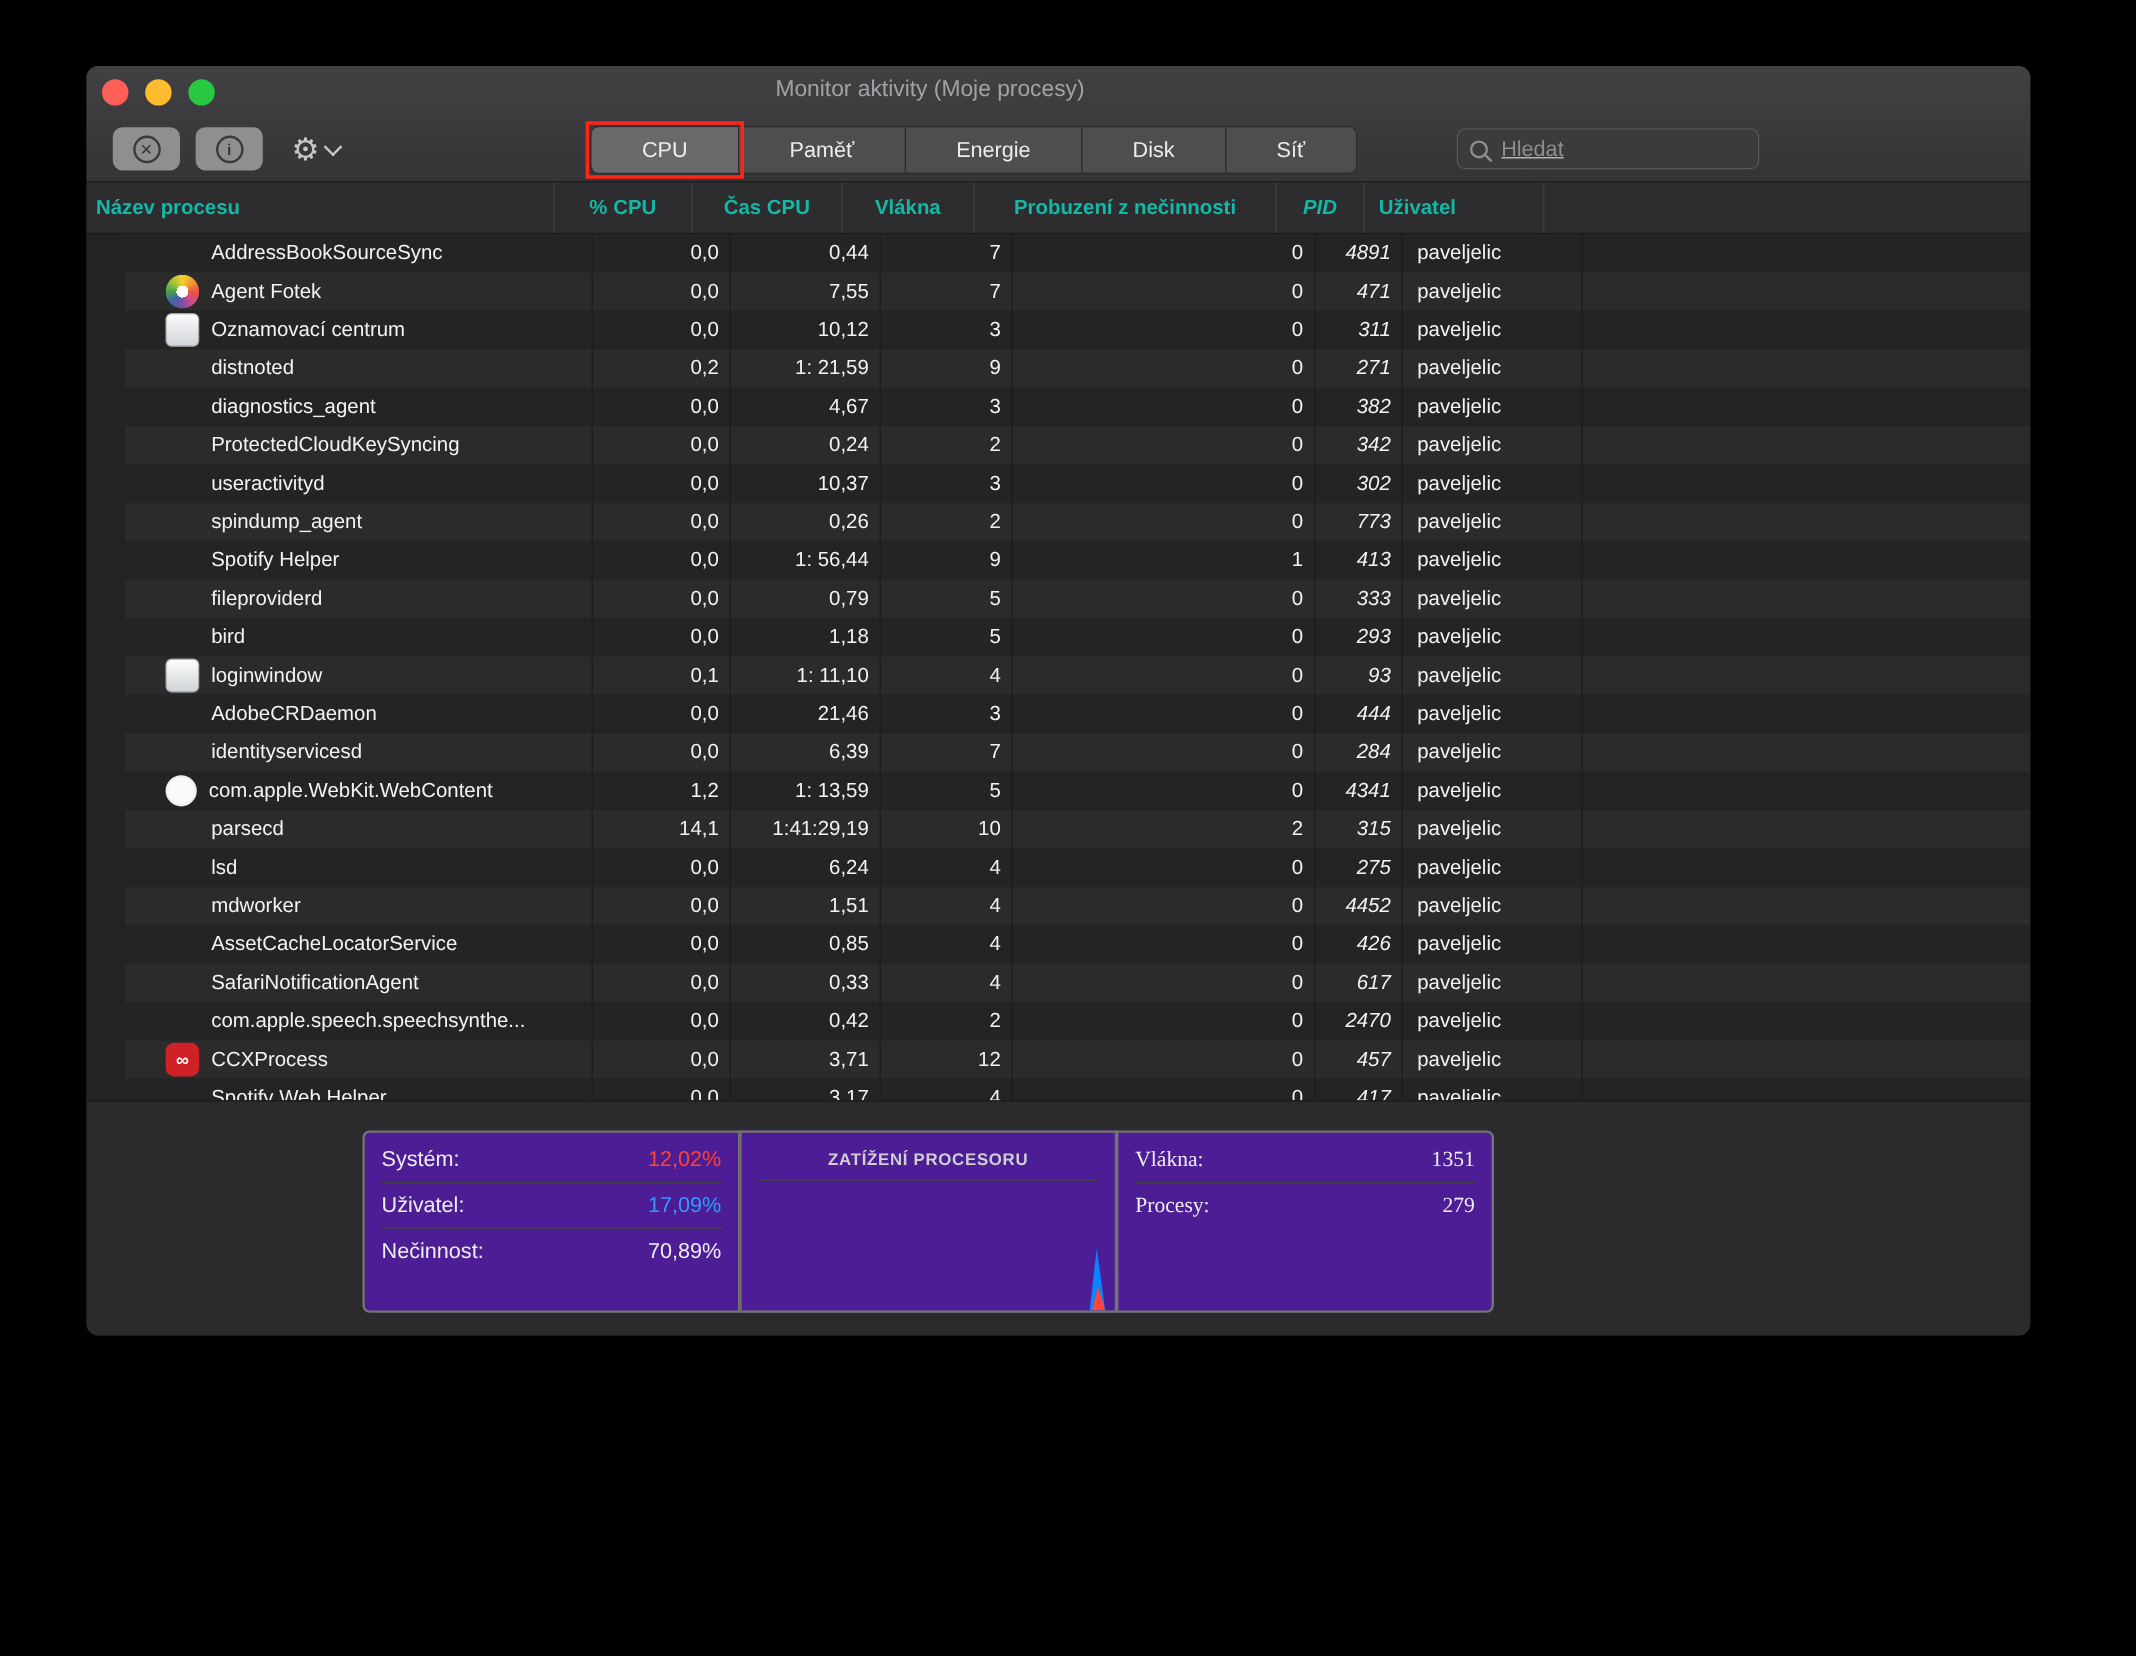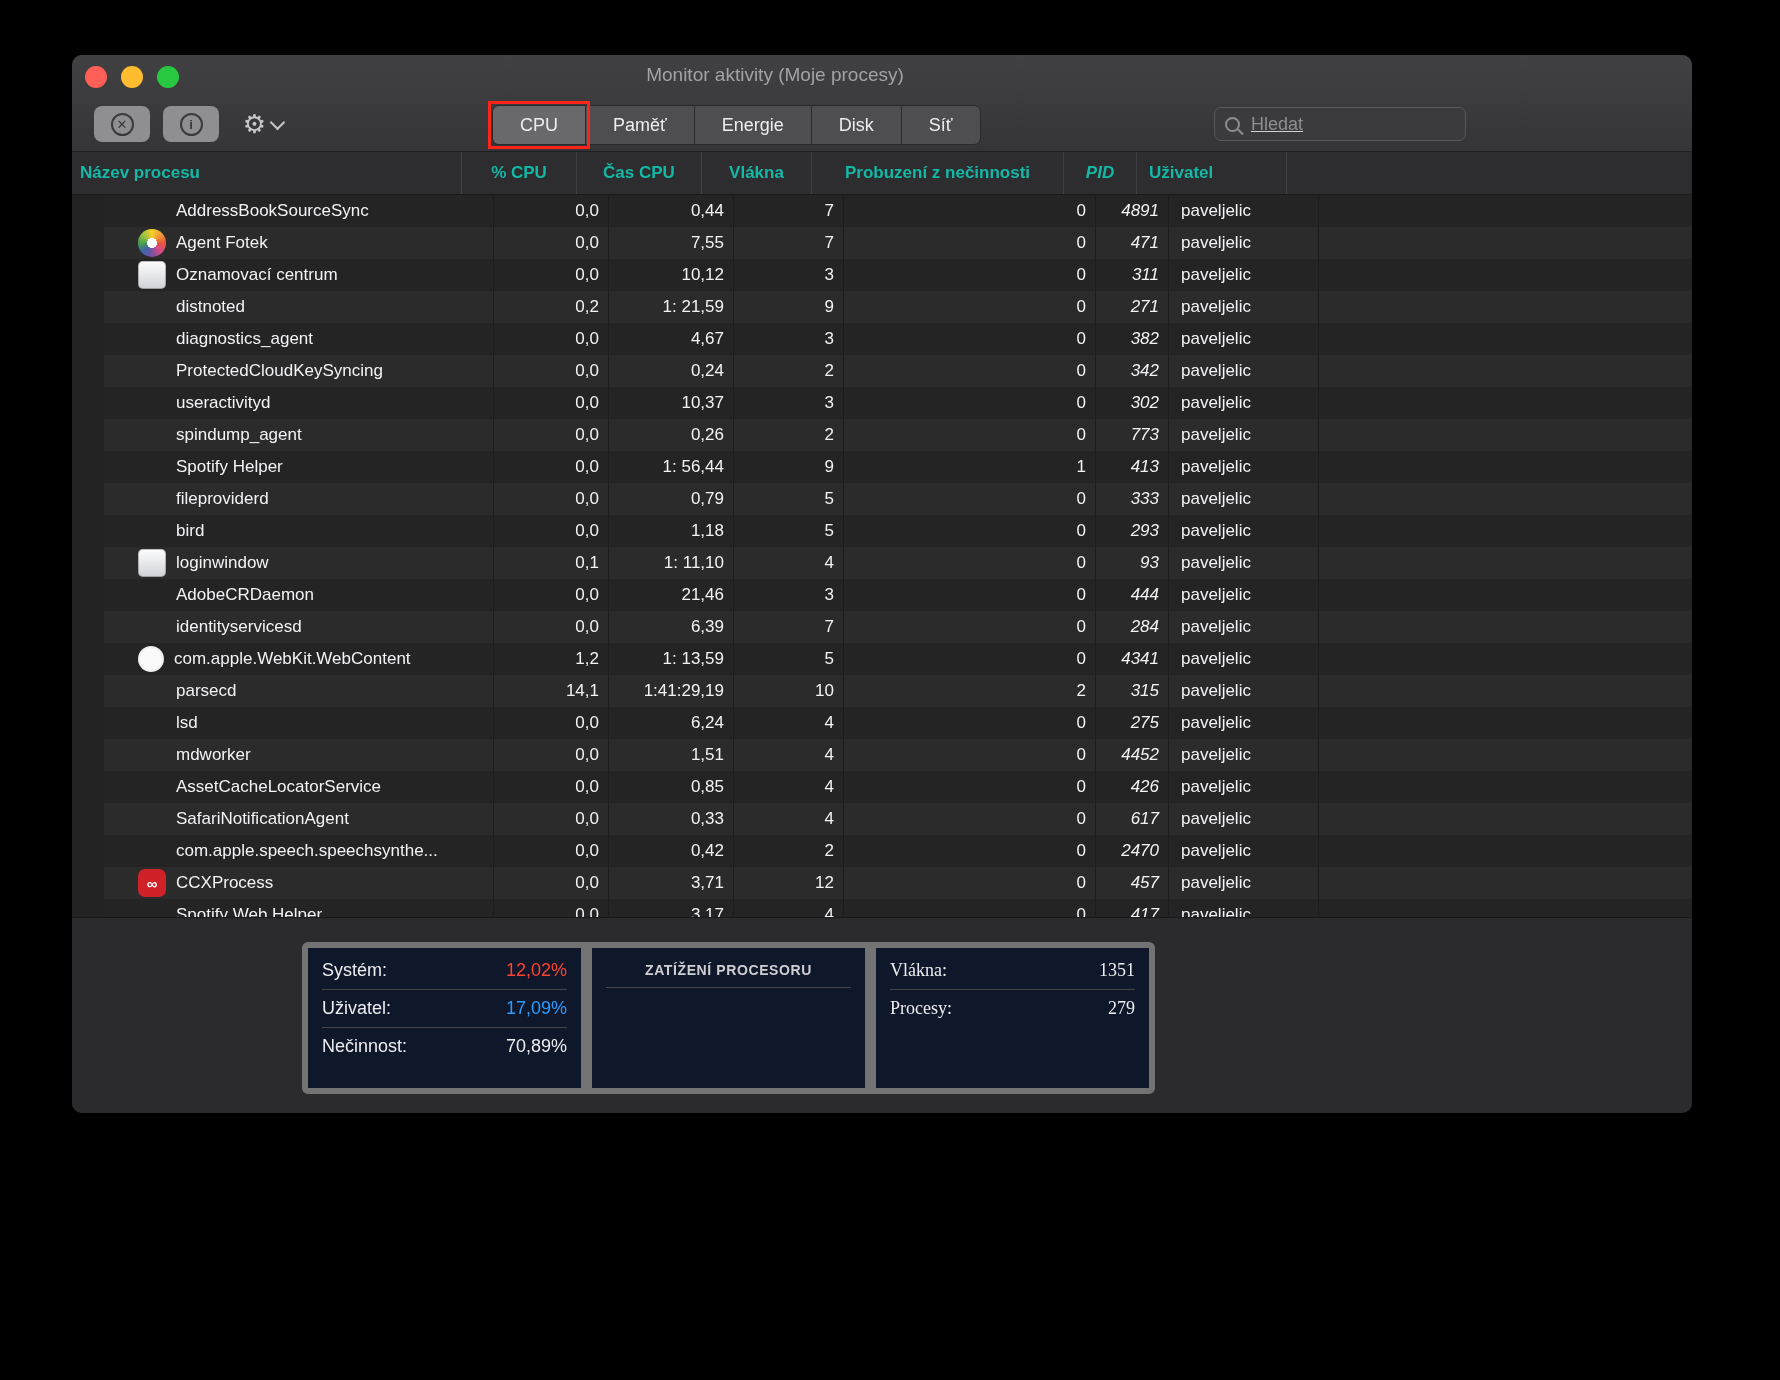--- a/index.html
+++ b/index.html
@@ -24,21 +24,21 @@
   .window-title{position:absolute;top:9px;left:703px;transform:translateX(-50%);font-size:19px;color:#a2a2a6;white-space:nowrap;}
   .toolbar{position:relative;height:54px;}
   .tb-left{position:absolute;left:22px;top:8px;display:flex;gap:13px;align-items:center;height:38px;}
   .tb-btn{width:56px;height:36px;background:#8f8f92;border-radius:8px;display:flex;align-items:center;justify-content:center;}
   .glyph-circle{width:19px;height:19px;border:2px solid #3a3a3c;border-radius:50%;display:flex;align-items:center;justify-content:center;font-size:13px;font-weight:bold;color:#3a3a3c;line-height:1;}
   .gear-btn{width:62px;height:36px;display:flex;align-items:center;justify-content:center;gap:6px;}
   .gear-glyph{font-size:26px;color:#c7c7ca;line-height:1;}
   .chev{width:9px;height:9px;border-right:2px solid #c7c7ca;border-bottom:2px solid #c7c7ca;transform:rotate(45deg);margin-top:-4px;}
   
   .segments{position:absolute;left:420px;top:8px;display:flex;height:38px;background:#4e4e50;border-radius:7px;border:1px solid #2a2a2c;}
-  .segment{padding:0 27px;display:flex;align-items:center;justify-content:center;font-size:18px;color:#ededef;border-right:1px solid #2a2a2c;position:relative;}
+  .segment{padding:0 42px;display:flex;align-items:center;justify-content:center;font-size:18px;color:#ededef;border-right:1px solid #2a2a2c;position:relative;}
   .segment:last-child{border-right:none;border-radius:0 6px 6px 0;}
   .segment:first-child{border-radius:6px 0 0 6px;}
   .segment.selected{background:#69696c;}
   .annotation{position:absolute;inset:-5px;border:3px solid #fe2418;z-index:6;pointer-events:none;}
   
   .search{position:absolute;right:226px;top:10px;width:252px;height:34px;background:#3b3b3d;border:1px solid #59595b;border-radius:7px;display:flex;align-items:center;padding:0 10px;gap:9px;box-sizing:border-box;}
   .mag{width:11px;height:11px;border:2px solid #8e8e92;border-radius:50%;position:relative;flex:none;}
   .mag::after{content:"";position:absolute;width:7px;height:2px;background:#8e8e92;transform:rotate(45deg);right:-6px;bottom:-3px;}
   .search input{flex:1;background:transparent;border:none;outline:none;color:#d0d0d3;font-size:18px;font-family:inherit;min-width:0;text-decoration:underline;}
   .search input::placeholder{color:#8e8e92;}
@@ -66,21 +66,21 @@
   .icon-slot{width:28px;height:28px;margin-left:34px;margin-right:10px;flex:none;display:flex;align-items:center;justify-content:center;border-radius:6px;}
   .icon-photos{background:radial-gradient(circle at center,#ffffff 0 5px,rgba(255,255,255,0) 5px),conic-gradient(#f5d027,#f09b37,#e8553f,#d44a8a,#7b52a0,#3f63ad,#47a04b,#a4c23c,#f5d027);border-radius:50%;}
   .icon-notification{background:linear-gradient(#fdfdfd,#cfd3d8);border-radius:5px;box-shadow:inset 0 0 0 1px rgba(0,0,0,.25);}
   .icon-loginwindow{background:linear-gradient(#fdfdfd,#cfd3d8);border-radius:5px;box-shadow:inset 0 0 0 1px rgba(0,0,0,.25);}
   .icon-webkit{background:radial-gradient(circle,#fafafa 55%,#c9c9cc);border-radius:50%;width:26px;height:26px;}
   .icon-adobe{background:#cf2127;border-radius:7px;}
   .icon-adobe::after{content:"∞";color:#fff;font-size:15px;font-weight:bold;line-height:1;}
   
   .footer{height:197px;background:#2b2b2d;border-top:1px solid #19191b;position:relative;}
   .fbox-wrap{position:absolute;left:230px;top:24px;display:flex;}
-  .fbox{width:285px;height:152px;border:6px solid #737373;background:#0f172a;box-sizing:border-box;position:relative;}
+  .fbox{width:315px;height:152px;border:2px solid #737373;background:#4c1d95;box-sizing:border-box;position:relative;}
   .fbox + .fbox{margin-left:-1px;}
   .fbox:first-child{border-radius:6px 0 0 6px;}
   .fbox:last-child{border-radius:0 6px 6px 0;font-family:Liberation Serif, serif;}
   .statbox{padding-top:4px;}
   .stat-row{display:flex;justify-content:space-between;align-items:center;height:37px;margin:0 14px;border-bottom:1px solid #454548;font-size:18px;}
   .statbox .stat-row:last-child{border-bottom:none;}
   .stat-label{color:#ededef;}
   .stat-value{color:#ededef;}
   .graph-title{text-align:center;font-size:14px;font-weight:bold;letter-spacing:.6px;color:#cfcfd2;padding:14px 0 9px 0;margin:0 14px;border-bottom:1px solid #454548;}
   .graph-svg{position:absolute;left:0;bottom:0;}

